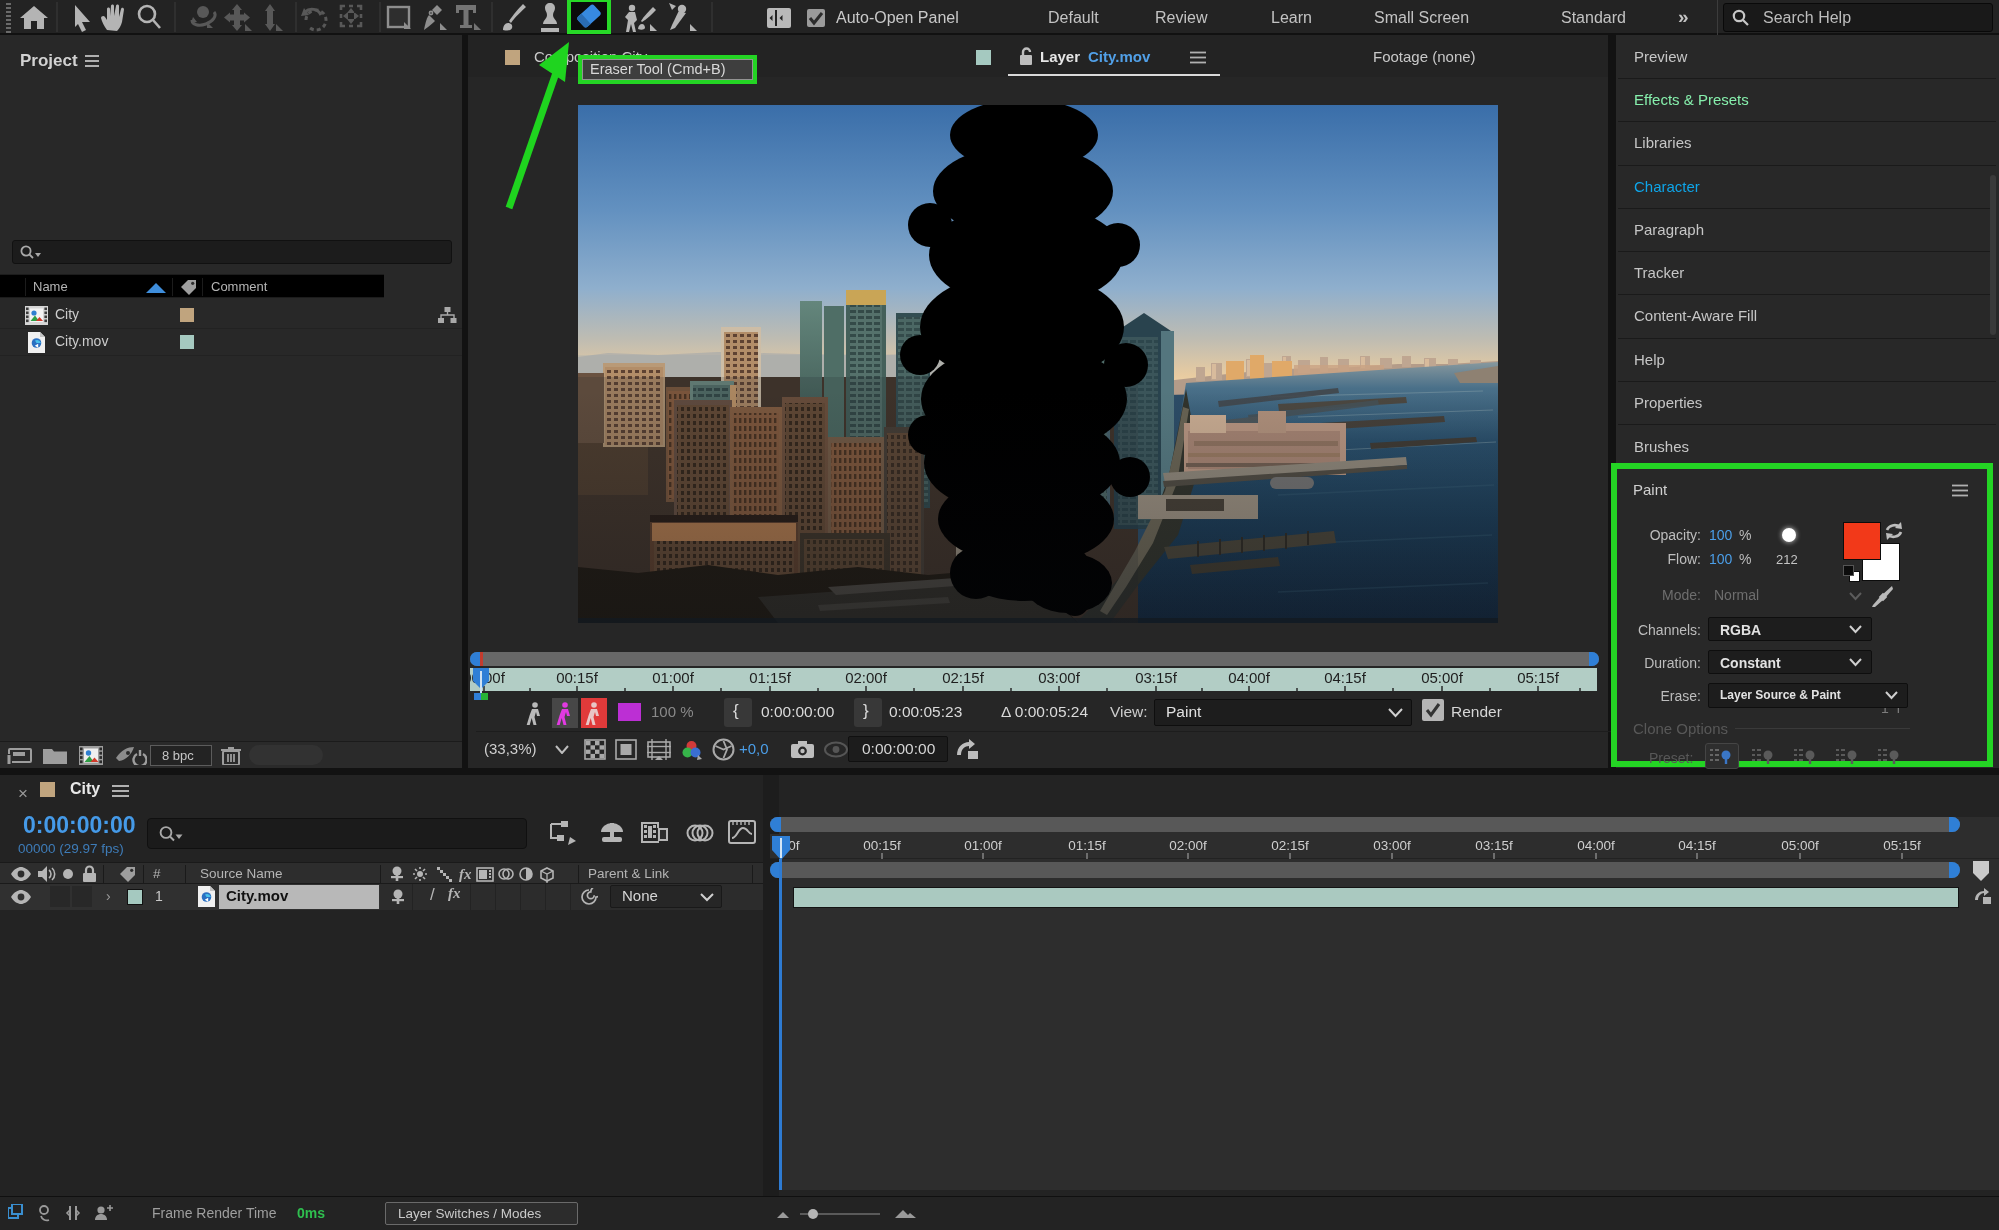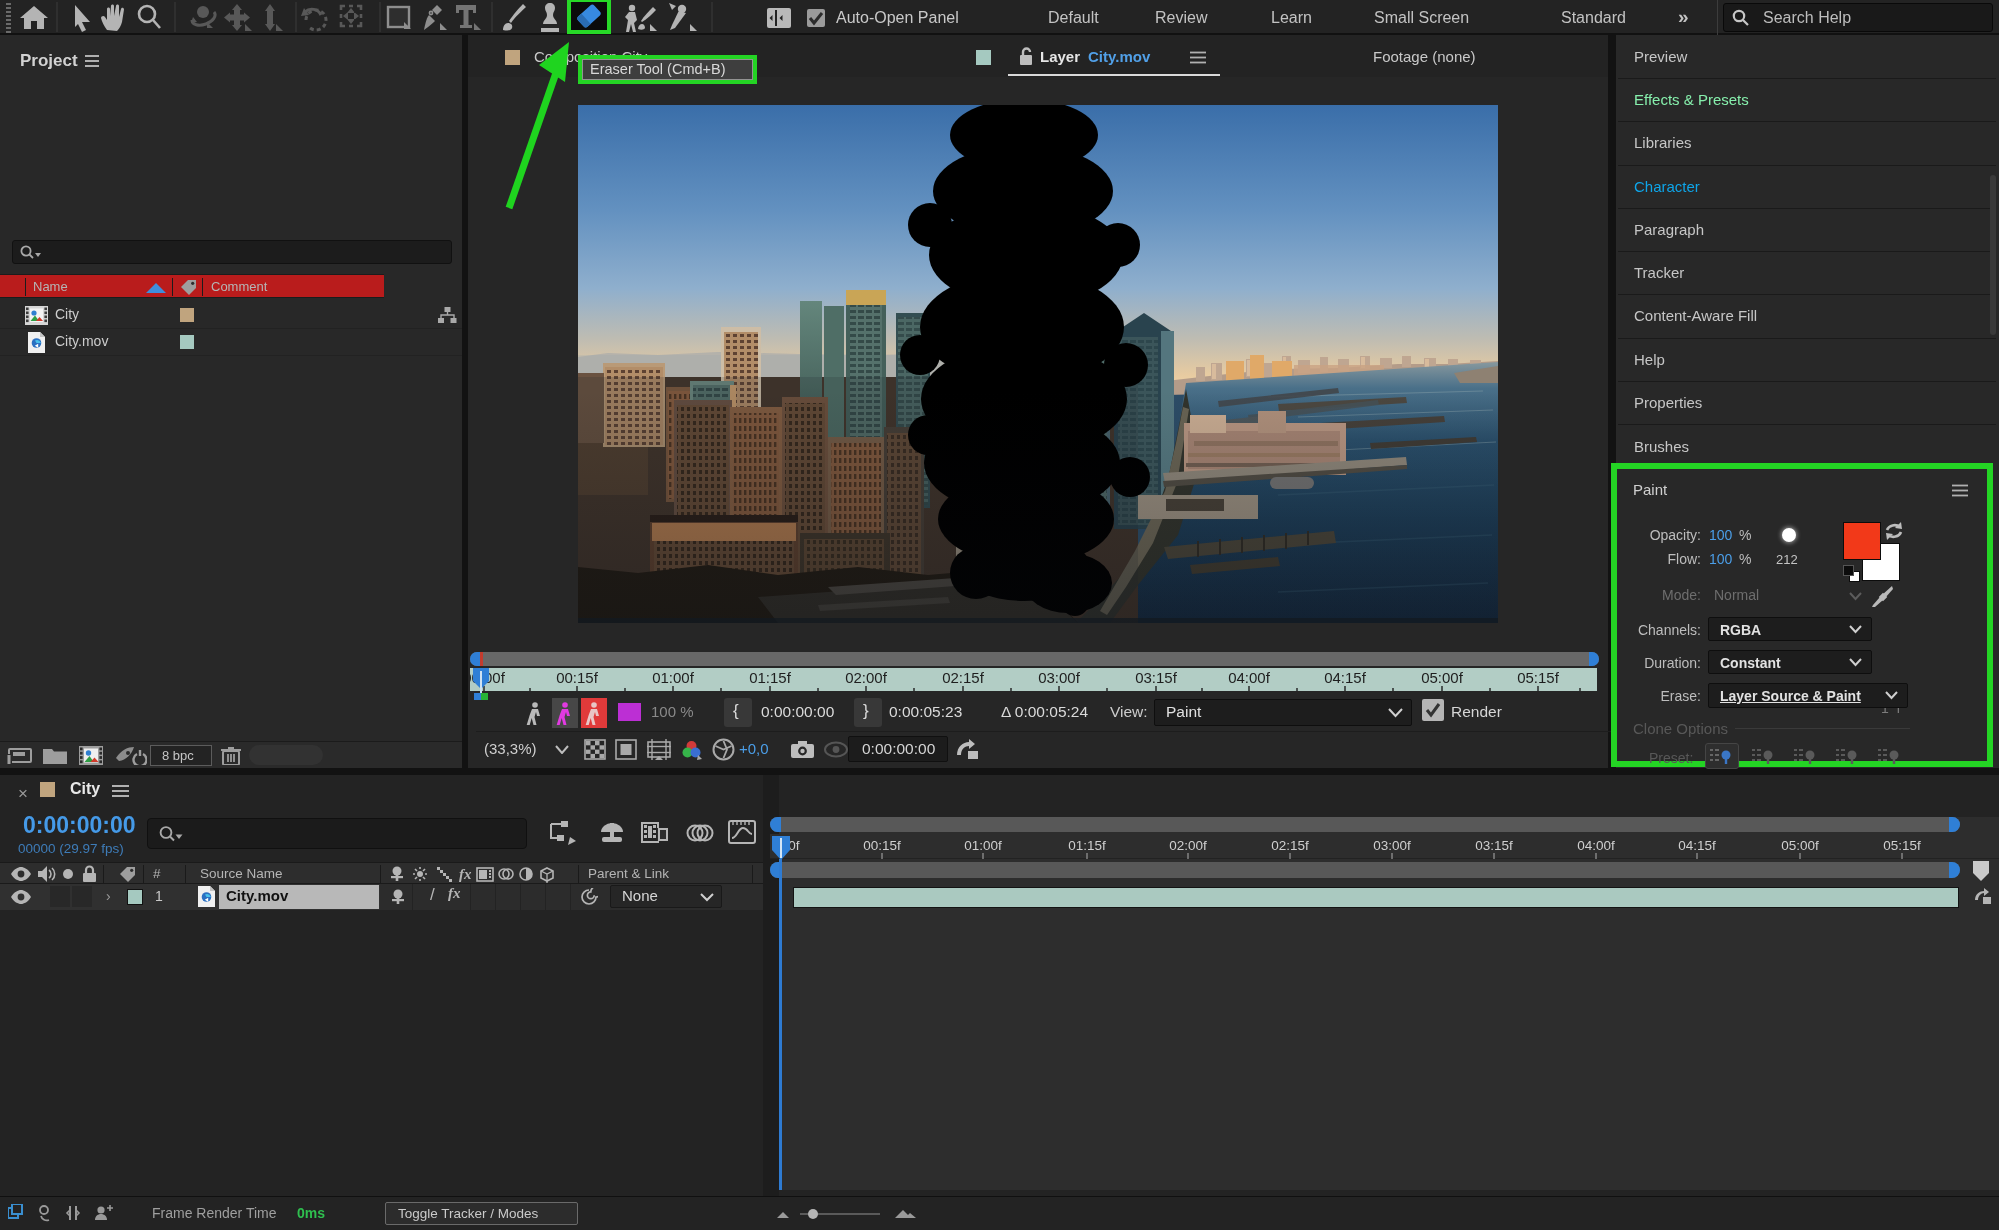--- a/index.html
+++ b/index.html
@@ -171,21 +171,21 @@
         </g>
     </svg>
 
     <div class="abs" style="left:12px;top:205px;width:440px;height:24px;background:#1c1c1c;border:1px solid #111;border-radius:3px;"></div>
     <svg class="abs" style="left:19px;top:209px" width="24" height="17" viewBox="0 0 24 17">
       <circle cx="7" cy="7" r="4.6" fill="none" stroke="#a8a8a8" stroke-width="1.8"></circle>
       <line x1="10.5" y1="10.5" x2="14" y2="14" stroke="#a8a8a8" stroke-width="1.8"></line>
       <path d="M16 9 l6 0 -3 4 z" fill="#a8a8a8"></path>
     </svg>
 
-    <div class="abs" style="left:0;top:239px;width:384px;height:24px;background:#b91c1c;border-top:1px solid #1c1c1c;border-bottom:1px solid #1c1c1c;">
+    <div class="abs" style="left:0;top:239px;width:384px;height:24px;background:#000000;border-top:1px solid #1c1c1c;border-bottom:1px solid #1c1c1c;">
       <div class="abs" style="left:25px;top:3px;width:1px;height:18px;background:#1c1c1c;"></div>
       <div class="txt" style="left:33px;top:4px;font-size:13px;color:#b5b5b5;">Name</div>
       <svg class="abs" style="left:146px;top:8px" width="20" height="10" viewBox="0 0 20 10">
           <path d="M10 0 L20 10 L0 10 Z" fill="#3f8edc"></path>
         </svg>
       <div class="abs" style="left:172px;top:3px;width:1px;height:18px;background:#1c1c1c;"></div>
       <svg class="abs" style="left:179px;top:3px" width="19" height="18" viewBox="0 0 19 18">
         <path d="M2 9 L9 2 L17 2 L17 10 L10 17 Z" fill="#9e9e9e"></path>
           <circle cx="13.7" cy="5.3" r="1.6" fill="#2d2d2d"></circle>
       </svg>
@@ -766,21 +766,21 @@
     <div class="txt" style="left:12px;top:186px;width:72px;text-align:right;font-size:14px;color:#bdbdbd;">Duration:</div>
     <div class="abs" style="left:91px;top:181px;width:164px;height:24px;background:#1d1d1d;border:1px solid #0e0e0e;border-radius:2px;"></div>
     <div class="txt" style="left:103px;top:186px;font-size:14px;color:#e2e2e2;font-weight:bold;">Constant</div>
     <svg class="abs" style="left:232px;top:189px" width="13" height="9" viewBox="0 0 13 9">
         <path d="M1 1 L6.5 7 L12 1" stroke="#cfcfcf" stroke-width="2" fill="none"></path>
       </svg>
     <div class="txt" style="left:264px;top:186px;font-size:14px;color:#7c7c7c;margin-top:45px;">1&nbsp;&nbsp;f</div>
 
     <div class="txt" style="left:12px;top:219px;width:72px;text-align:right;font-size:14px;color:#bdbdbd;">Erase:</div>
     <div class="abs" style="left:91px;top:214px;width:200px;height:25px;background:#1d1d1d;border:1px solid #0e0e0e;border-radius:2px;"></div>
-    <div class="txt" style="left:103px;top:219px;font-size:14px;color:#e2e2e2;font-weight:bold;text-decoration:underline;">Layer Source &amp; Paint</div>
+    <div class="txt" style="left:103px;top:219px;font-size:12px;color:#e2e2e2;font-weight:bold;">Layer Source &amp; Paint</div>
     <svg class="abs" style="left:268px;top:222px" width="13" height="9" viewBox="0 0 13 9">
         <path d="M1 1 L6.5 7 L12 1" stroke="#cfcfcf" stroke-width="2" fill="none"></path>
       </svg>
 
     <div class="txt" style="left:16px;top:251px;font-size:15px;color:#585858;">Clone Options</div>
     <div class="abs" style="left:118px;top:259px;width:175px;height:1px;background:#3a3a3a;"></div>
 
     <div class="txt" style="left:32px;top:281px;font-size:14px;color:#585858;">Preset:</div>
     <div class="abs" style="left:88px;top:274px;width:34px;height:26px;border:1px solid #454545;border-radius:3px;background:#2e2e2e;"></div>
     <svg class="abs" style="left:92px;top:278px" width="26" height="18" viewBox="0 0 26 18">
@@ -1095,21 +1095,21 @@
           <path d="M62 2 l0 14 M68 2 l0 14"></path>
         </g>
       <path d="M62 6 l-3 3 3 3 M68 12 l3 -3 -3 -3" stroke="#9a9a9a" stroke-width="1.6" fill="none"></path>
       <circle cx="93" cy="6" r="3.6" fill="#9a9a9a"></circle>
       <path d="M87 16 c0 -4 3 -6 6 -6 c3 0 6 2 6 6 z" fill="#9a9a9a"></path>
       <path d="M99 4 l6 0 M102 1 l0 6" stroke="#9a9a9a" stroke-width="1.6"></path>
     </svg>
     <div class="txt" style="left:152px;top:8px;font-size:14px;color:#9f9f9f;">Frame Render Time</div>
     <div class="txt" style="left:297px;top:8px;font-size:14px;color:#2fbf4f;font-weight:bold;">0ms</div>
     <div class="abs" style="left:385px;top:5px;width:193px;height:23px;border:1px solid #6a6a6a;border-radius:2px;background:#2c2c2c;"></div>
-    <div class="txt" style="left:398px;top:9px;font-size:13.5px;color:#cacaca;">Toggle Tracker / Modes</div>
+    <div class="txt" style="left:398px;top:9px;font-size:13.5px;color:#cacaca;">Layer Switches / Modes</div>
     <svg class="abs" style="left:775px;top:10px" width="145" height="14" viewBox="0 0 145 14">
       <path d="M2 11 L8 5 L14 11 Z" fill="#9a9a9a"></path>
       <line x1="25" y1="7" x2="105" y2="7" stroke="#5a5a5a" stroke-width="2"></line>
       <circle cx="38" cy="7" r="5" fill="#b5b5b5"></circle>
       <path d="M120 11 L128 3 L136 11 Z" fill="#9a9a9a"></path>
       <path d="M130 11 L135 6 L141 11 Z" fill="#9a9a9a"></path>
     </svg>
   </div>
 
   <svg class="abs" style="left:495px;top:36px;pointer-events:none" width="90" height="180" viewBox="0 0 90 180">

